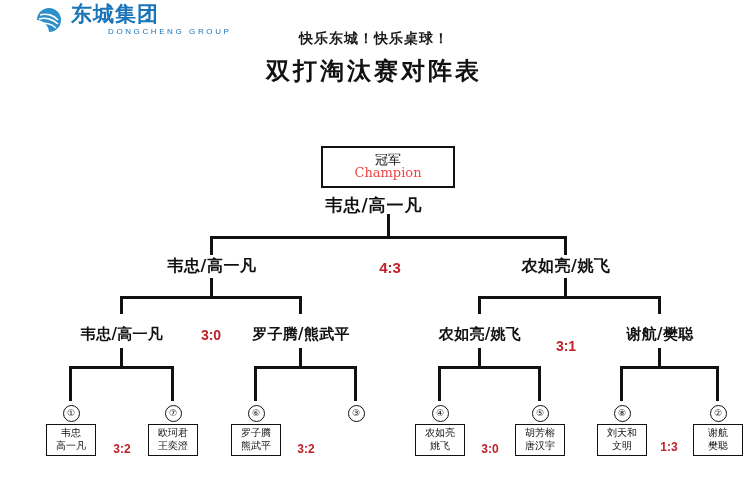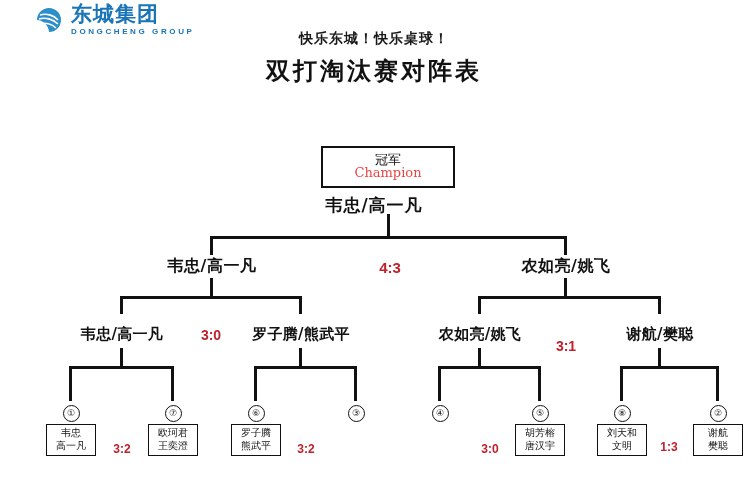--- a/index.html
+++ b/index.html
@@ -42,24 +42,25 @@
   .logo-cn {
     font-family: "DejaVu Sans", sans-serif;
     font-size: 21px;
     font-weight: bold;
     color: #1a74b8;
     letter-spacing: 1px;
   }
   .logo-en {
     font-family: "Liberation Sans", sans-serif;
     font-size: 8px;
-    font-weight: bold;
+    font-weight: normal;
     color: #1a74b8;
     letter-spacing: 2.6px;
     margin-top: 3px;
+    margin-left: 37px;
   }
 
   
   .slogan {
     position: absolute;
     left: 0;
     top: 30px;
     width: 748px;
     text-align: center;
     font-family: "DejaVu Sans", sans-serif;
@@ -298,20 +299,24 @@
       <span class="seed-line">熊武平</span>
     </div>
   </div>
   <div class="score score-first" style="left:306px; top:442px;">3:2</div>
   <div class="seed" style="left:356px; top:405px;">
     <div class="seed-num">③</div>
   </div>
 
   <div class="seed" style="left:440px; top:405px;">
     <div class="seed-num">④</div>
+    <div class="seed-box">
+      <span class="seed-line">农如亮</span>
+      <span class="seed-line">姚飞</span>
+    </div>
   </div>
   <div class="score score-first" style="left:490px; top:442px;">3:0</div>
   <div class="seed" style="left:540px; top:405px;">
     <div class="seed-num">⑤</div>
     <div class="seed-box">
       <span class="seed-line">胡芳榕</span>
       <span class="seed-line">唐汉宇</span>
     </div>
   </div>
 

